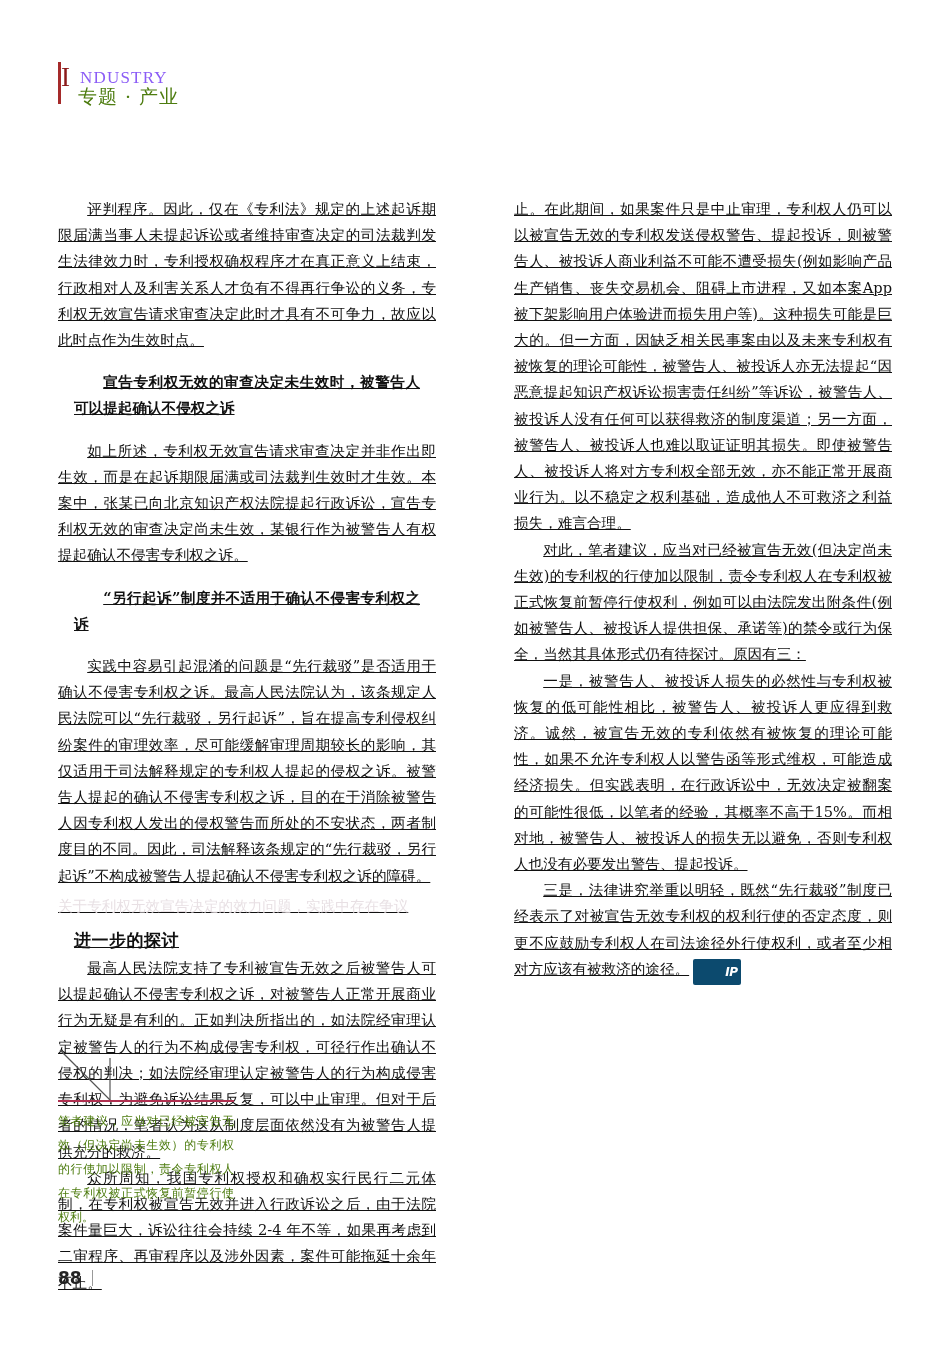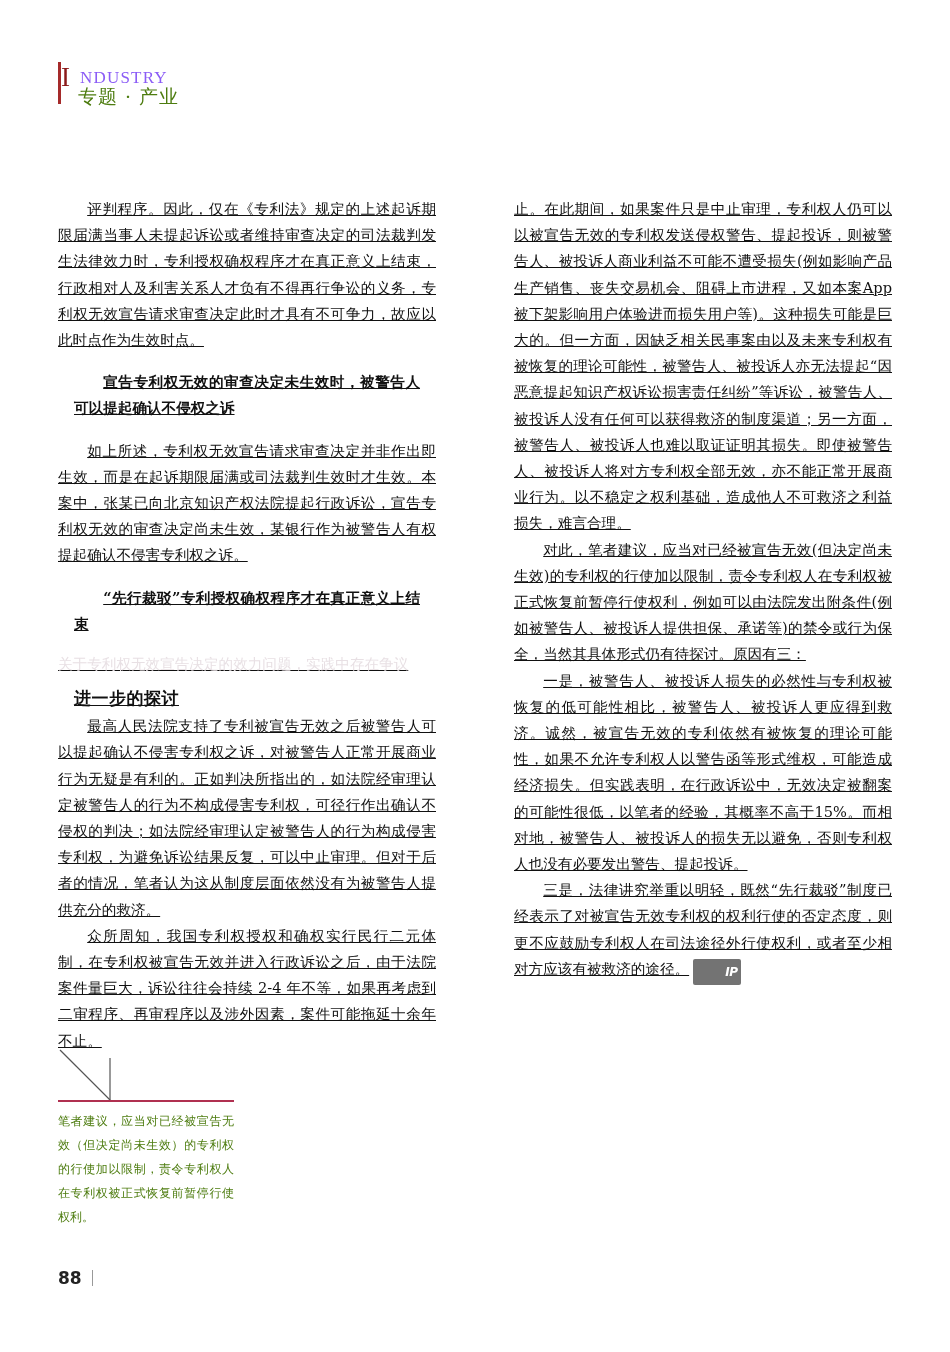--- a/index.html
+++ b/index.html
@@ -162,21 +162,21 @@
 
   .endmark {
     display: inline-block;
     vertical-align: -2px;
     margin-left: 4px;
     font-family: "DejaVu Sans", sans-serif;
     font-style: italic;
     font-weight: bold;
     font-size: 12px;
     color: #ffffff;
-    background: #737373;
+    background: #0c4a6e;
     padding: 0px 3px;
     border-radius: 2px;
     letter-spacing: -0.5px;
   }
 </style>
 </head>
 <body>
 
 <div class="page">
 
@@ -184,21 +184,22 @@
     <div class="header-rule"></div>
     <div class="header-i">I</div>
     <div class="header-industry">NDUSTRY</div>
     <div class="header-cn">专题 · 产业</div>
   </div>
 
   <div class="col col-left">
     <p>评判程序。因此，仅在《专利法》规定的上述起诉期限届满当事人未提起诉讼或者维持审查决定的司法裁判发生法律效力时，专利授权确权程序才在真正意义上结束，行政相对人及利害关系人才负有不得再行争讼的义务，专利权无效宣告请求审查决定此时才具有不可争力，故应以此时点作为生效时点。</p>
     <p class="subhead">宣告专利权无效的审查决定未生效时，被警告人可以提起确认不侵权之诉</p>
     <p>如上所述，专利权无效宣告请求审查决定并非作出即生效，而是在起诉期限届满或司法裁判生效时才生效。本案中，张某已向北京知识产权法院提起行政诉讼，宣告专利权无效的审查决定尚未生效，某银行作为被警告人有权提起确认不侵害专利权之诉。</p>
-    <p class="subhead">“先行裁驳”专利授权确权程序才在真正意义上结束</p>
+    <p class="subhead">“另行起诉”制度并不适用于确认不侵害专利权之诉</p>
+    <p>实践中容易引起混淆的问题是“先行裁驳”是否适用于确认不侵害专利权之诉。最高人民法院认为，该条规定人民法院可以“先行裁驳，另行起诉”，旨在提高专利侵权纠纷案件的审理效率，尽可能缓解审理周期较长的影响，其仅适用于司法解释规定的专利权人提起的侵权之诉。被警告人提起的确认不侵害专利权之诉，目的在于消除被警告人因专利权人发出的侵权警告而所处的不安状态，两者制度目的不同。因此，司法解释该条规定的“先行裁驳，另行起诉”不构成被警告人提起确认不侵害专利权之诉的障碍。</p>
     <p class="faint">关于专利权无效宣告决定的效力问题，实践中存在争议</p>
     <p class="section-title">进一步的探讨</p>
     <p>最高人民法院支持了专利被宣告无效之后被警告人可以提起确认不侵害专利权之诉，对被警告人正常开展商业行为无疑是有利的。正如判决所指出的，如法院经审理认定被警告人的行为不构成侵害专利权，可径行作出确认不侵权的判决；如法院经审理认定被警告人的行为构成侵害专利权，为避免诉讼结果反复，可以中止审理。但对于后者的情况，笔者认为这从制度层面依然没有为被警告人提供充分的救济。</p>
     <p>众所周知，我国专利权授权和确权实行民行二元体制，在专利权被宣告无效并进入行政诉讼之后，由于法院案件量巨大，诉讼往往会持续 2-4 年不等，如果再考虑到二审程序、再审程序以及涉外因素，案件可能拖延十余年不止。</p>
   </div>
 
   <div class="col col-right">
     <p class="noindent">止。在此期间，如果案件只是中止审理，专利权人仍可以以被宣告无效的专利权发送侵权警告、提起投诉，则被警告人、被投诉人商业利益不可能不遭受损失(例如影响产品生产销售、丧失交易机会、阻碍上市进程，又如本案App被下架影响用户体验进而损失用户等)。这种损失可能是巨大的。但一方面，因缺乏相关民事案由以及未来专利权有被恢复的理论可能性，被警告人、被投诉人亦无法提起“因恶意提起知识产权诉讼损害责任纠纷”等诉讼，被警告人、被投诉人没有任何可以获得救济的制度渠道；另一方面，被警告人、被投诉人也难以取证证明其损失。即使被警告人、被投诉人将对方专利权全部无效，亦不能正常开展商业行为。以不稳定之权利基础，造成他人不可救济之利益损失，难言合理。</p>
     <p>对此，笔者建议，应当对已经被宣告无效(但决定尚未生效)的专利权的行使加以限制，责令专利权人在专利权被正式恢复前暂停行使权利，例如可以由法院发出附条件(例如被警告人、被投诉人提供担保、承诺等)的禁令或行为保全，当然其具体形式仍有待探讨。原因有三：</p>
     <p>一是，被警告人、被投诉人损失的必然性与专利权被恢复的低可能性相比，被警告人、被投诉人更应得到救济。诚然，被宣告无效的专利依然有被恢复的理论可能性，如果不允许专利权人以警告函等形式维权，可能造成经济损失。但实践表明，在行政诉讼中，无效决定被翻案的可能性很低，以笔者的经验，其概率不高于15%。而相对地，被警告人、被投诉人的损失无以避免，否则专利权人也没有必要发出警告、提起投诉。</p>

